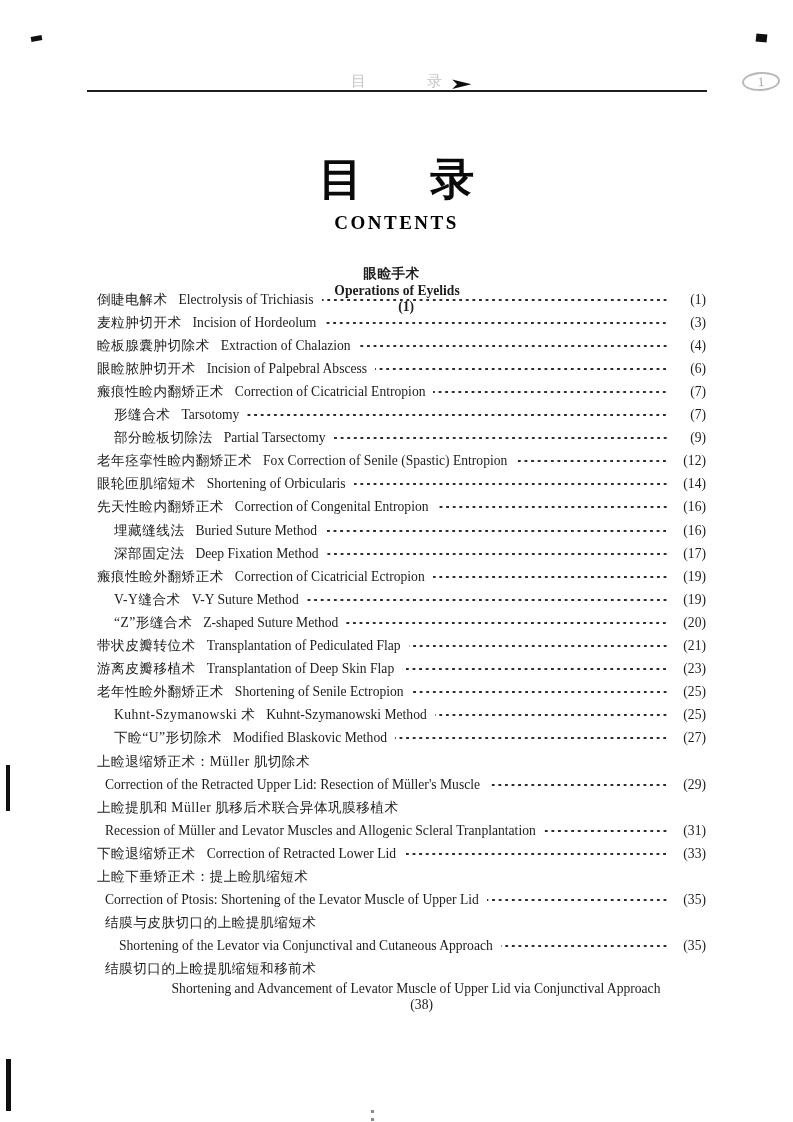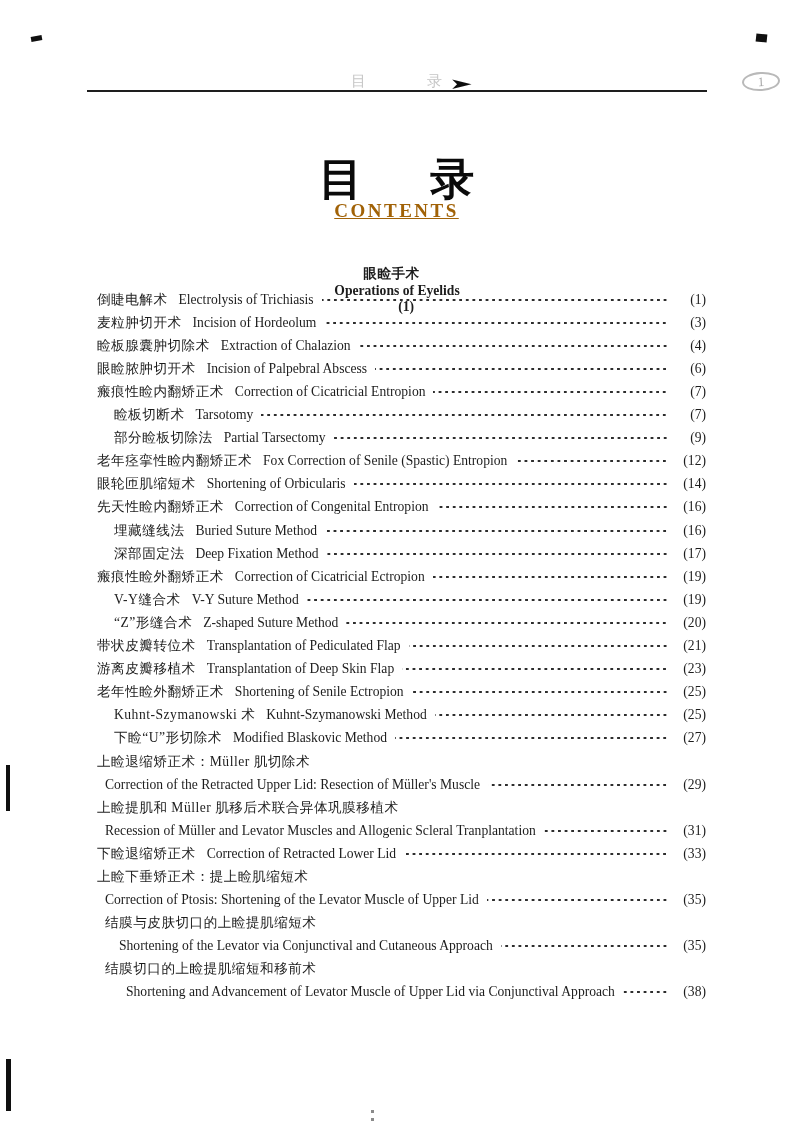--- a/index.html
+++ b/index.html
@@ -42,25 +42,24 @@
 
   
   .title-cn {
     position:absolute; top:122px; left:0; right:0;
     text-align:center;
     font-family:"DejaVu Sans", sans-serif;
     font-weight:bold; font-size:44px; color:#0a0a0a;
     letter-spacing:26px; text-indent:26px;
   }
   .title-en {
-    position:absolute; top:172px; left:0; right:0;
-    text-align:center;
-    font-weight:bold; font-size:19px; color:#a16207;
+    position:absolute; top:184px; left:0; right:0;
+    text-align:center;
+    font-weight:bold; font-size:19px; color:#000000;
     letter-spacing:2.5px;
-    text-decoration:underline;
   }
 
   
   #toc {
     position:absolute; top:237px; left:88px; width:618px;
   }
   .toc-row {
     display:flex; align-items:center;
     height:23.1px;
     font-size:13.6px;
@@ -76,21 +75,21 @@
     background-size:6.6px 12px;
     background-repeat:repeat-x;
     background-position:right center;
   }
   .pg { min-width:34px; text-align:right; }
   .indent-0 { padding-left:0; }
   .indent-1 { padding-left:9px; }
   .indent-2 { padding-left:17px; }
   .indent-3 { padding-left:26px; }
   .indent-4 { padding-left:31px; }
-  .indent-5 { padding-left:38px; }
+  .indent-5 { padding-left:38px;flex-direction:column; }
 
   
   .artifact { position:absolute; background:#101010; }
   #art-top-left  { left:31px;  top:8px;    width:11px; height:5px;  transform:rotate(-10deg); }
   #art-top-right { left:756px; top:6px;    width:11px; height:8px;  transform:rotate(6deg); }
   #art-bar-1     { left:6px;   top:737px;  width:4px;  height:46px; }
   #art-bar-2     { left:6px;   top:1031px; width:5px;  height:52px; }
   #art-colon {
     position:absolute; left:371px; top:1082px;
     width:2.5px; height:2.5px; background:#8a8a8a;
@@ -141,21 +140,21 @@
         <span class="dots"></span>
         <span class="pg">(6)</span>
       </div>
       <div class="toc-row indent-1">
         <span class="cn">瘢痕性睑内翻矫正术</span>
         <span class="en">Correction of Cicatricial Entropion</span>
         <span class="dots"></span>
         <span class="pg">(7)</span>
       </div>
       <div class="toc-row indent-3">
-        <span class="cn">睑板切断术</span>
+        <span class="cn">形缝合术</span>
         <span class="en">Tarsotomy</span>
         <span class="dots"></span>
         <span class="pg">(7)</span>
       </div>
       <div class="toc-row indent-3">
         <span class="cn">部分睑板切除法</span>
         <span class="en">Partial Tarsectomy</span>
         <span class="dots"></span>
         <span class="pg">(9)</span>
       </div>

